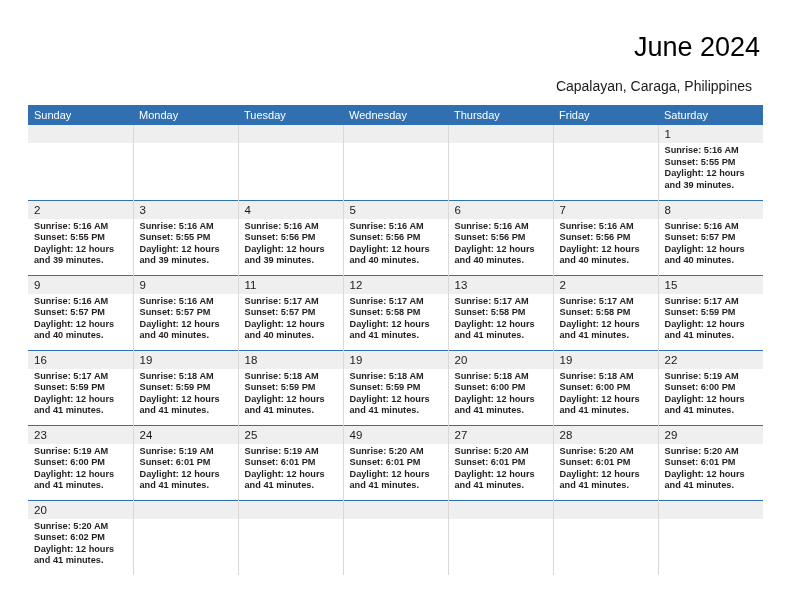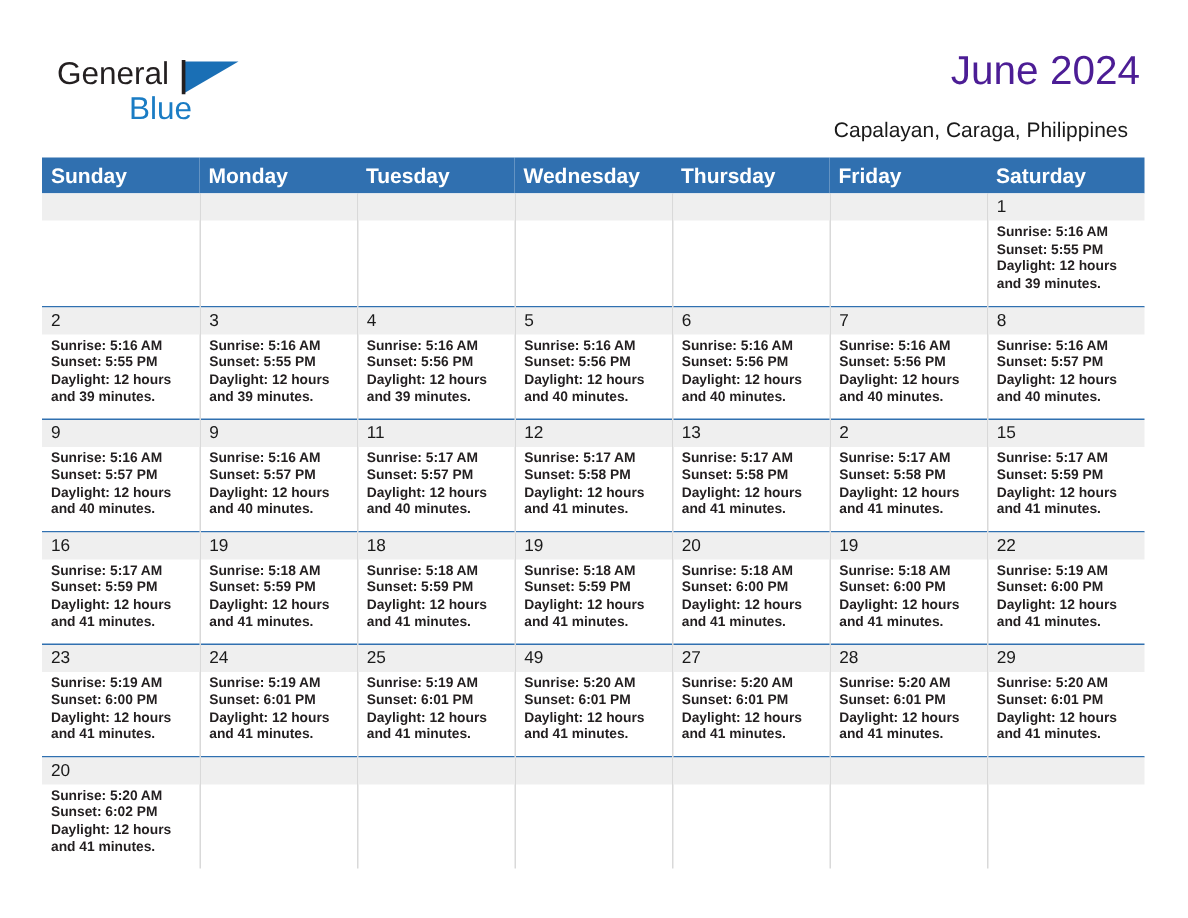--- a/index.html
+++ b/index.html
@@ -49,21 +49,21 @@
     font-size: 21px;
     color: #1a7cc4;
     line-height: 24px;
     font-family: "Liberation Sans", sans-serif;
   }
 
   .title {
     position: absolute;
     right: 32px; top: 32px;
     font-size: 27px;
-    color: #4c1d95;
+    color: #000000;
     text-align: right;
     white-space: nowrap;
     font-family: "Liberation Sans", sans-serif;
   }
   .subtitle {
     position: absolute;
     right: 40px; top: 78px;
     font-size: 14px;
     color: #1a1a1a;
     text-align: right;
@@ -75,22 +75,22 @@
   .cal {
     position: absolute;
     left: 28px; top: 105px;
     width: 735px;
     border-collapse: collapse;
     table-layout: fixed;
   }
   .cal th {
     background: #3070b0;
     color: #ffffff;
-    font-weight: bold;
-    font-size: 14px;
+    font-weight: normal;
+    font-size: 11px;
     text-align: left;
     padding: 4px 0 4px 6px;
     height: 19px;
     border: none;
     font-family: "Liberation Sans", sans-serif;
   }
   .cal td {
     vertical-align: top;
     padding: 0;
     border-left: 1px solid #d9d9d9;
@@ -126,29 +126,20 @@
   .info div { white-space: nowrap; }
   .empty .daynum { background: #efefef; }
 </style>
 </head>
 <body>
 
 <div id="page">
 
   <div class="head">
 
-    <div class="logo">
-      <span class="logo-general">General</span>
-      <svg class="logo-flag" viewBox="0 0 40 23">
-        <polygon points="0,0 40,0 40,23 0,23" fill="none"></polygon>
-        <polygon points="2,1 38,1 2,22" fill="#1a6fb5"></polygon>
-        <rect x="0" y="0" width="2.6" height="23" fill="#231f20"></rect>
-      </svg>
-      <span class="logo-blue">Blue</span>
-    </div>
 
     <div class="title">June 2024</div>
     <div class="subtitle">Capalayan, Caraga, Philippines</div>
   </div>
 
   <table class="cal">
     <thead>
       <tr>
         <th>Sunday</th>
         <th>Monday</th>

